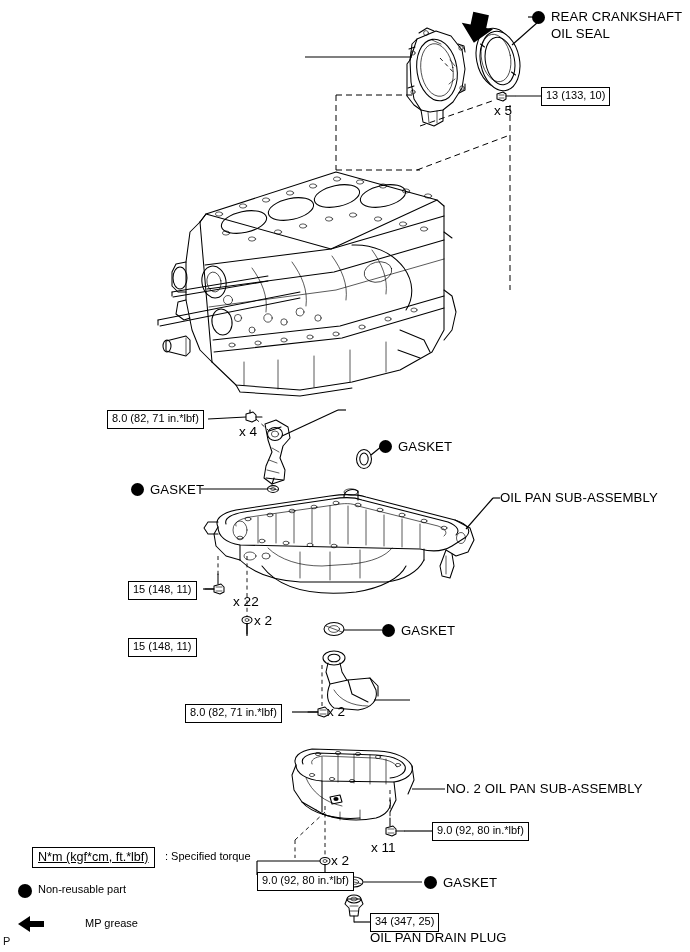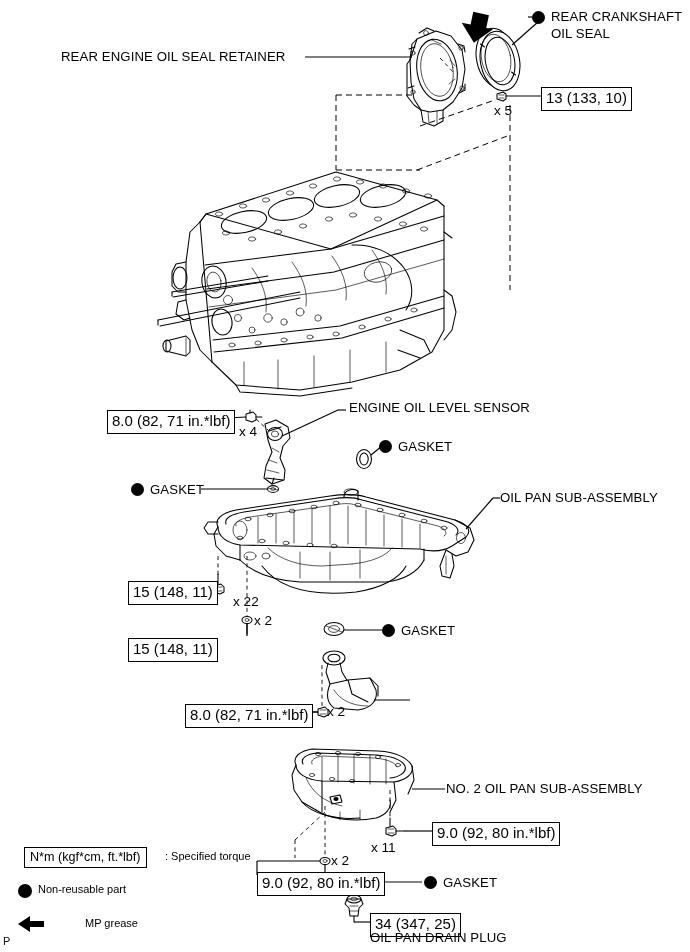--- a/index.html
+++ b/index.html
@@ -35,21 +35,21 @@
   .qty{
     position:absolute;
     font-size:13.6px;
     white-space:nowrap;
     color:#000;
   }
   .torque{
     position:absolute;
     border:1.4px solid #000;
     background:#fff;
-    font-size:15px;
+    font-size:11px;
     padding:1px 4px 2px 4px;
     white-space:nowrap;
     line-height:1.25;
   }
   .legend-box{
     position:absolute;
     border:1.4px solid #000;
     background:#fff;
     font-size:12.6px;
     padding:2px 5px 3px 5px;
@@ -507,32 +507,30 @@
       <path class="lead" d="M325 865 L325 878"></path>
       <path class="lead" d="M257 875 L257 861"></path>
       <path class="lead" d="M257 861 L320 861"></path>
 
       <path class="leadG" d="M363 882 L422 882"></path>
 
       <path class="lead" d="M354 922 L370 922"></path>
     </g>
   </svg>
 
-  <div class="lbl" style="left:61px; top:49px;">REAR ENGINE OIL SEAL RETAINER</div>
 
   <div class="dot" style="left:532px; top:11px; width:13px; height:13px;"></div>
   <div class="lbl two" style="left:551px; top:9px;">REAR CRANKSHAFT</div>
   <div class="lbl two" style="left:551px; top:26px;">OIL SEAL</div>
 
   <div class="torque" style="left:541px; top:87px;">13 (133, 10)</div>
   <div class="qty" style="left:494px; top:103px;">x 5</div>
 
   <div class="torque" style="left:107px; top:410px;">8.0 (82, 71 in.*lbf)</div>
   <div class="qty" style="left:239px; top:424px;">x 4</div>
-  <div class="lbl" style="left:349px; top:400px;">ENGINE OIL LEVEL SENSOR</div>
 
   <div class="dot" style="left:379px; top:440px; width:13px; height:13px;"></div>
   <div class="lbl" style="left:398px; top:439px;">GASKET</div>
 
   <div class="dot" style="left:131px; top:483px; width:13px; height:13px;"></div>
   <div class="lbl" style="left:150px; top:482px;">GASKET</div>
 
   <div class="lbl" style="left:500px; top:490px;">OIL PAN SUB-ASSEMBLY</div>
 
   <div class="torque" style="left:128px; top:581px;">15 (148, 11)</div>
@@ -554,21 +552,21 @@
 
   <div class="qty" style="left:331px; top:853px;">x 2</div>
   <div class="torque" style="left:257px; top:872px;">9.0 (92, 80 in.*lbf)</div>
 
   <div class="dot" style="left:424px; top:876px; width:13px; height:13px;"></div>
   <div class="lbl" style="left:443px; top:875px;">GASKET</div>
 
   <div class="torque" style="left:370px; top:913px;">34 (347, 25)</div>
   <div class="lbl" style="left:370px; top:930px;">OIL PAN DRAIN PLUG</div>
 
-  <div class="legend-box" style="left:24px; top:847px;">N*m (kgf*cm, ft.*lbf)</div>
+  <div class="legend-box" style="left:32px; top:847px;text-decoration:underline;">N*m (kgf*cm, ft.*lbf)</div>
   <div class="legend-txt" style="left:165px; top:850px;">: Specified torque</div>
 
   <div class="dot" style="left:18px; top:884px; width:14px; height:14px;"></div>
   <div class="legend-txt" style="left:38px; top:883px;">Non-reusable part</div>
 
   <svg class="layer" viewBox="0 0 690 952" style="pointer-events:none;">
     <path d="M18 924 L30 916 L30 921 L44 921 L44 927 L30 927 L30 932 Z" fill="#000"></path>
   </svg>
   <div class="legend-txt" style="left:47px; top:917px;margin-left:38px;">MP grease</div>
 

